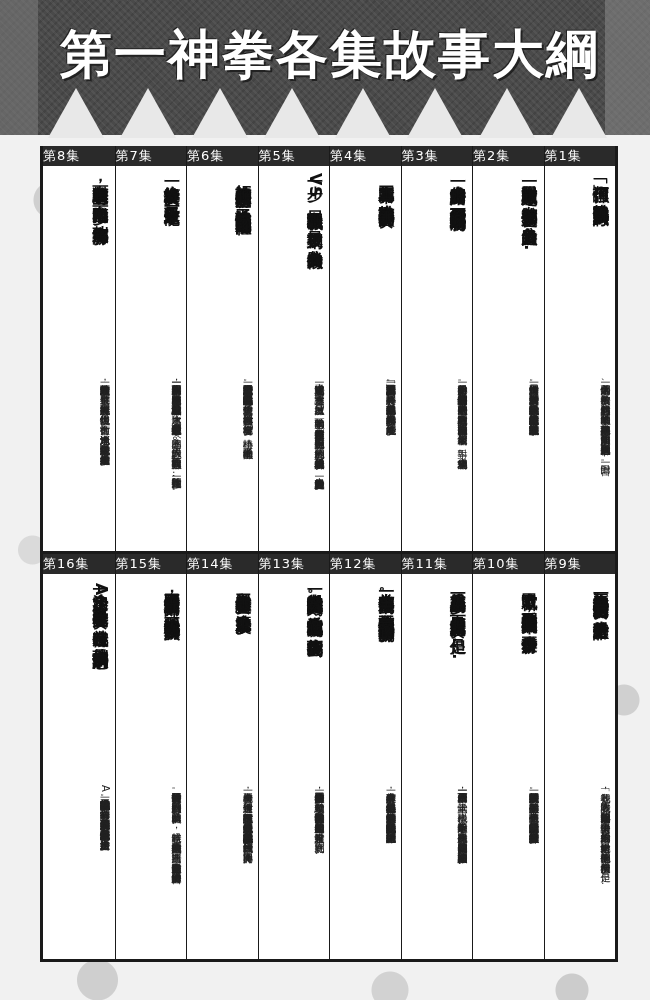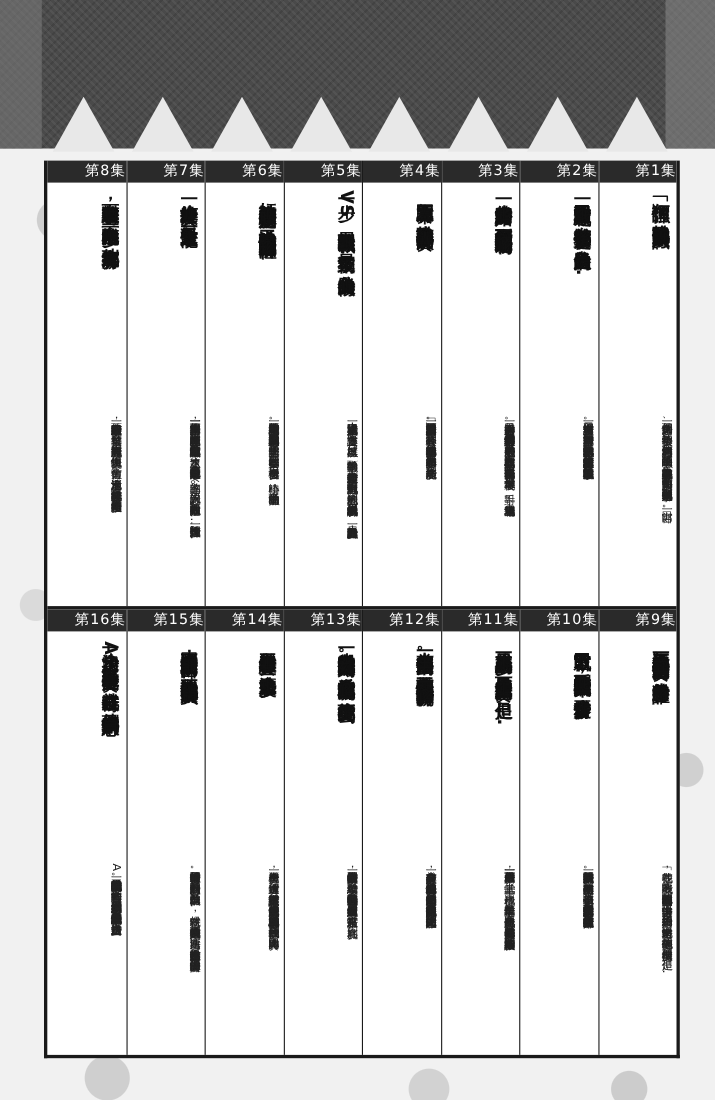--- a/index.html
+++ b/index.html
@@ -51,21 +51,21 @@
   .row { display: flex; flex-direction: row-reverse; }
   .row + .row { border-top: 3px solid #1a1a1a; }
   .col {
     width: 71.5px; box-sizing: border-box;
     border-left: 1.5px solid #1a1a1a;
     display: flex; flex-direction: column;
   }
   .row .col:last-child { border-left: none; }
   .vol {
     height: 20px; background: #2a2a2a; color: #ffffff;
-    font-size: 13px; text-align: right; line-height: 20px;
+    font-size: 13px; text-align: left; line-height: 20px;
     font-weight: normal; letter-spacing: 1px;
   }
   .headline {
     writing-mode: vertical-rl;
     font-weight: bold; font-size: 16px; line-height: 19px;
     height: 210px; color: #111;
     letter-spacing: 0.5px;
   }
   .summary {
     writing-mode: vertical-rl;
@@ -76,20 +76,21 @@
   .col-inner .headline { width: 100%; display: block; }
 </style>
 </head>
 <body>
 
 <div class="bg-texture"></div>
 
 <div class="header">
   <div class="side-l"></div>
   <div class="side-r"></div>
+  <div class="title">第一神拳各集故事大綱</div>
   <div class="triangles">
     <div class="tri"></div>
     <div class="tri"></div>
     <div class="tri"></div>
     <div class="tri"></div>
     <div class="tri"></div>
     <div class="tri"></div>
     <div class="tri"></div>
     <div class="tri"></div>
   </div>

